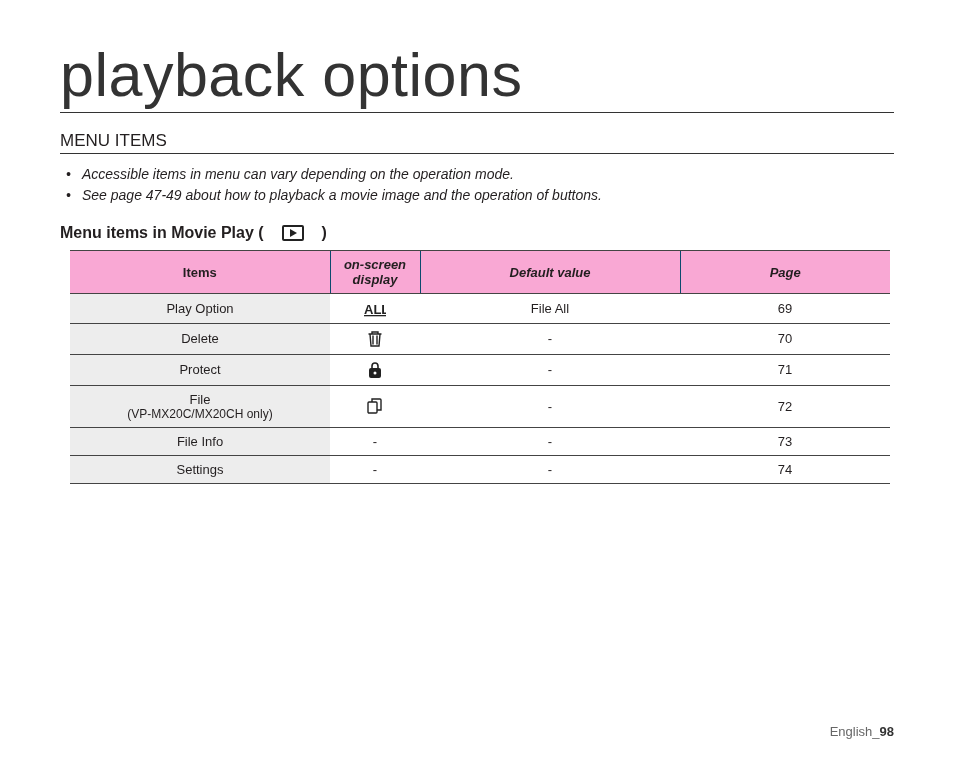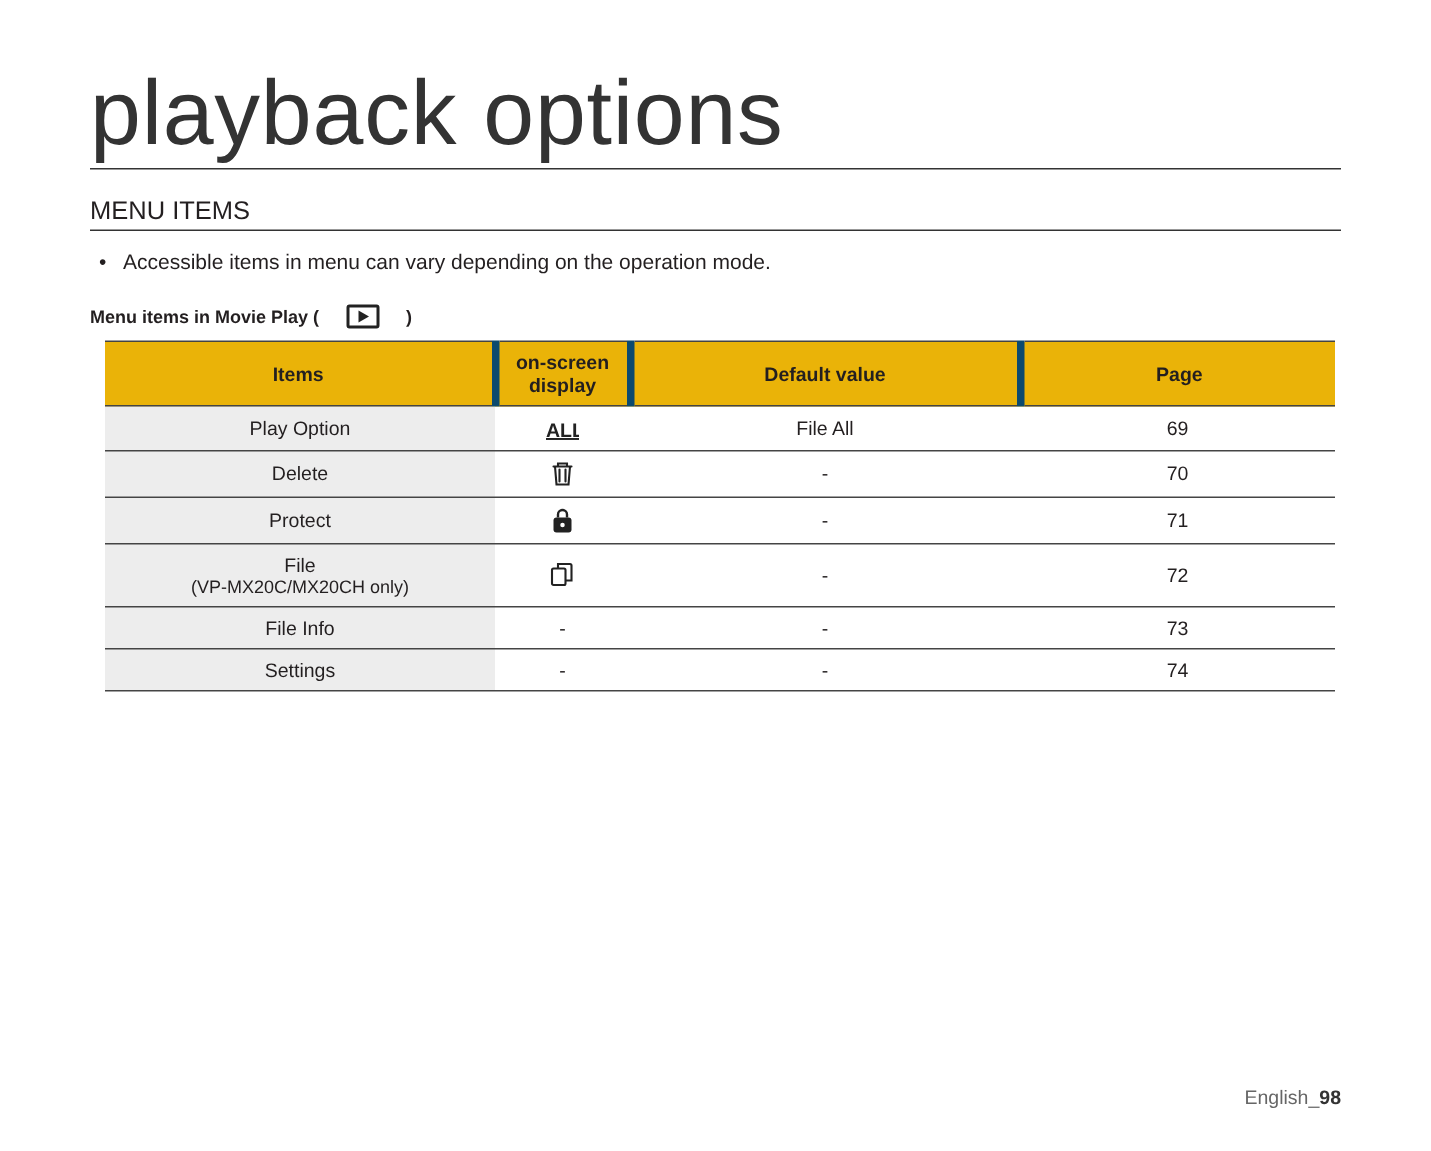--- a/index.html
+++ b/index.html
@@ -20,38 +20,38 @@
   .section-heading {
     font-weight: normal;
     font-size: 17px;
     text-transform: uppercase;
     border-bottom: 1px solid #333;
     display: inline-block;
     width: 100%;
     padding-bottom: 2px;
     margin-bottom: 10px;
   }
-  ul.bullets { list-style: none; padding-left: 6px; margin-bottom: 18px; }
+  ul.bullets { list-style: none; padding-left: 6px; margin-bottom: 18px; font-style: italic; }
   ul.bullets li { font-size: 14px; line-height: 1.5; position: relative; padding-left: 16px; }
   ul.bullets li::before { content: "•"; position: absolute; left: 0; top: 0; }
-  .subheading { font-weight: bold; font-size: 12px; margin-bottom: 8px; display: flex; align-items: center; gap: 16px; }
+  .subheading { font-weight: bold; font-size: 16px; margin-bottom: 8px; display: flex; align-items: center; gap: 16px; }
   .subheading .paren { font-weight: bold; }
   .play-icon {
     display: inline-flex; align-items: center; justify-content: center;
     width: 22px; height: 16px; border: 2px solid #222; border-radius: 2px;
     position: relative; margin: 0 2px;
   }
   .play-icon::after {
     content: ""; position: absolute; left: 6px; top: 2px;
     border-left: 7px solid #222; border-top: 4px solid transparent; border-bottom: 4px solid transparent;
   }
   table.menu { width: 820px; border-collapse: collapse; margin-left: 10px; }
   table.menu th, table.menu td { border-bottom: 1px solid #444; font-size: 13px; text-align: center; padding: 6px 8px; }
-  table.menu thead th { background: #eab308; font-weight: bold; border-top: 1px solid #444; }
-  table.menu thead th + th { border-left: 5px solid #0c4a6e; }
+  table.menu thead th { background: #f9a8d4; font-weight: bold; border-top: 1px solid #444; }
+  table.menu thead th + th { border-left: 1px solid #0c4a6e; font-style: italic; }
   table.menu tbody tr:nth-child(odd) td:first-child { background: #ededed; }
   table.menu tbody tr:nth-child(even) td:first-child { background: #f5f5f5; }
   table.menu tbody tr:nth-child(odd) td:first-child,
   table.menu tbody tr:nth-child(even) td:first-child { background: #ededed; }
   table.menu tbody tr td:first-child { background: #ededed; }
   table.menu th:nth-child(1) { width: 260px; }
   table.menu th:nth-child(2) { width: 90px; }
   table.menu th:nth-child(3) { width: 260px; }
   table.menu th:nth-child(4) { width: 210px; }
   .cell-sub { font-size: 12px; display: block; }
@@ -62,20 +62,21 @@
 </head>
 <body>
 
 <div class="page">
   <h1 class="title">playback options</h1>
 
   <h2 class="section-heading">MENU ITEMS</h2>
 
   <ul class="bullets">
     <li>Accessible items in menu can vary depending on the operation mode.</li>
+    <li>See page 47-49 about how to playback a movie image and the operation of buttons.</li>
   </ul>
 
   <div class="subheading">
     <span>Menu items in Movie Play (</span>
     <span class="play-icon"></span>
     <span class="paren">)</span>
   </div>
 
   <table class="menu">
     <thead>

